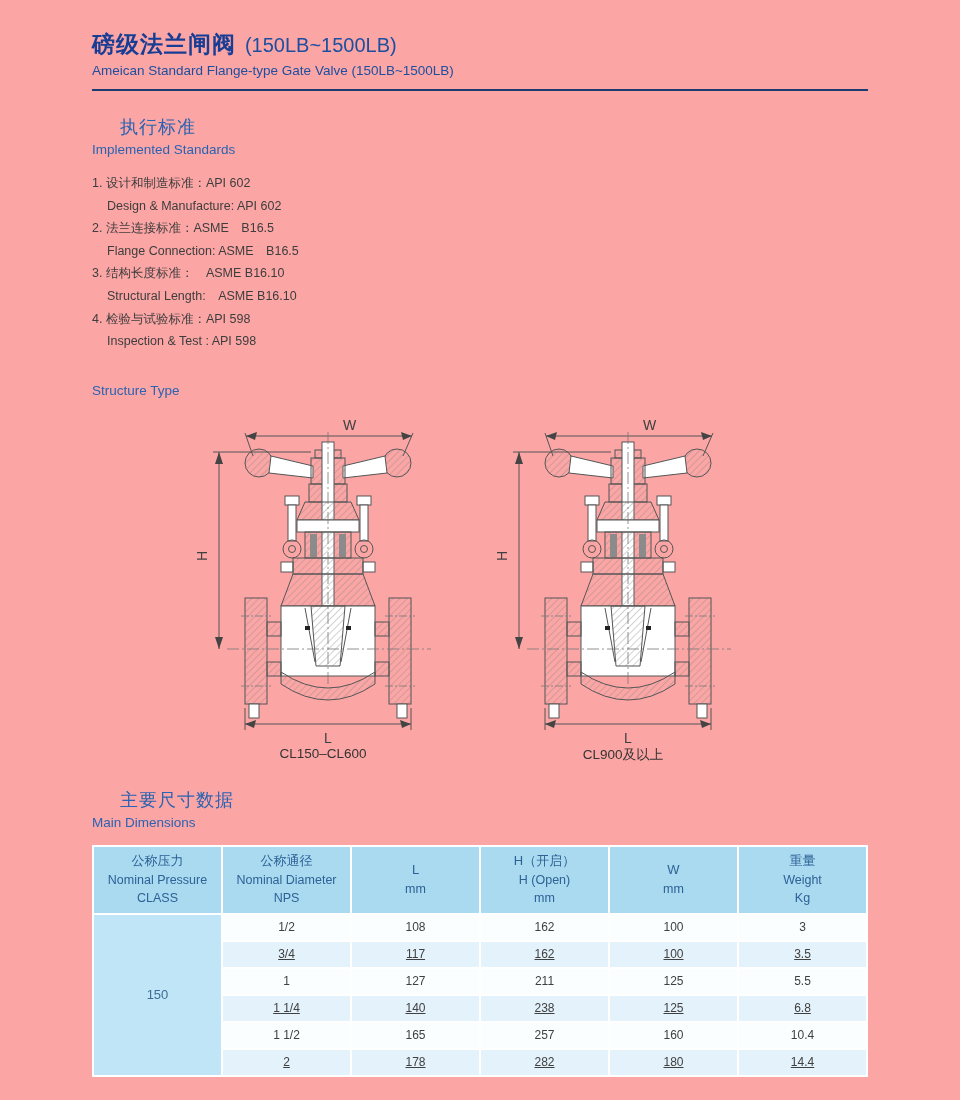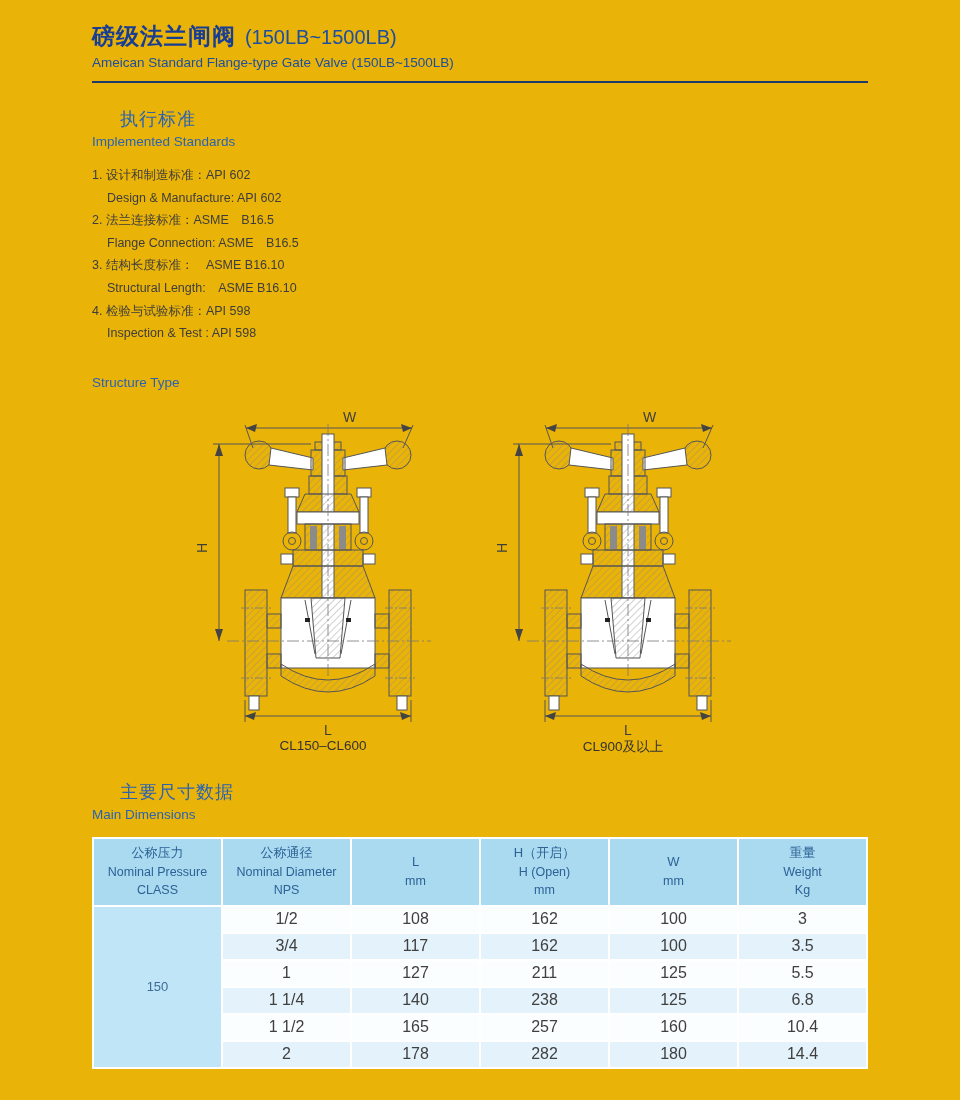--- a/index.html
+++ b/index.html
@@ -1,24 +1,24 @@
 <!DOCTYPE html>
 <html><head>
 <meta charset="utf-8">
 <style>
   html,body{margin:0;padding:0;background:#fff;}
   .page{
     position:relative;
     width:960px;height:1100px;
-    background:#eab308;
+    background:#fca5a5;
     font-family:"Liberation Sans", sans-serif;
     color:#3d3d3d;
     overflow:hidden;
     box-sizing:border-box;
-    padding:18px 92px 0 92px;
+    padding:26px 92px 0 92px;
   }
   
   .page-title{margin:0;line-height:30px;}
   .title-zh{font-size:23px;font-weight:bold;color:#173d94;letter-spacing:1px;}
   .title-suffix{font-size:20px;font-weight:400;color:#1d4fa0;}
   .subtitle{margin-top:3px;font-size:13.5px;color:#1d4fa0;}
   .title-rule{margin-top:11px;height:2px;background:#1e3b70;}
   
   .sec-head{margin-top:24px;}
   .sec-zh{font-size:18px;color:#2a63b2;letter-spacing:1px;margin-left:28px;}
@@ -35,23 +35,23 @@
   .drawing-caption{font-size:13.5px;color:#333;text-align:center;}
   
   .dims-table{margin-top:15px;width:776px;border-collapse:collapse;table-layout:fixed;}
   .dims-table th,.dims-table td{border:2px solid #ffffff;text-align:center;vertical-align:middle;}
   .dims-table th{
     background:#a9daf0;color:#2e6296;font-weight:400;
     height:62px;font-size:12.5px;line-height:1.45;padding:2px 0;
   }
   .dims-table th .hl{display:block;}
   .dims-table th .hl:first-child{font-size:13px;}
-  .dims-table td{height:25px;font-size:16px;color:#404040;padding:0;}
+  .dims-table td{height:25px;font-size:12px;color:#404040;padding:0;}
   .row-a td{background:#fbfeff;}
-  .row-b td{background:#e4f2fb;}
+  .row-b td{background:#e4f2fb;text-decoration:underline;}
   .class-cell{background:#bfe5f6 !important;color:#3c6e99 !important;font-size:13px !important;}
   .dims-table{border-bottom:2px solid #cde9f7;}
   
   .dimtext{font-size:14px;fill:#3f3f3f;}
 </style>
 </head>
 <body>
 
 <div class="page">
 

